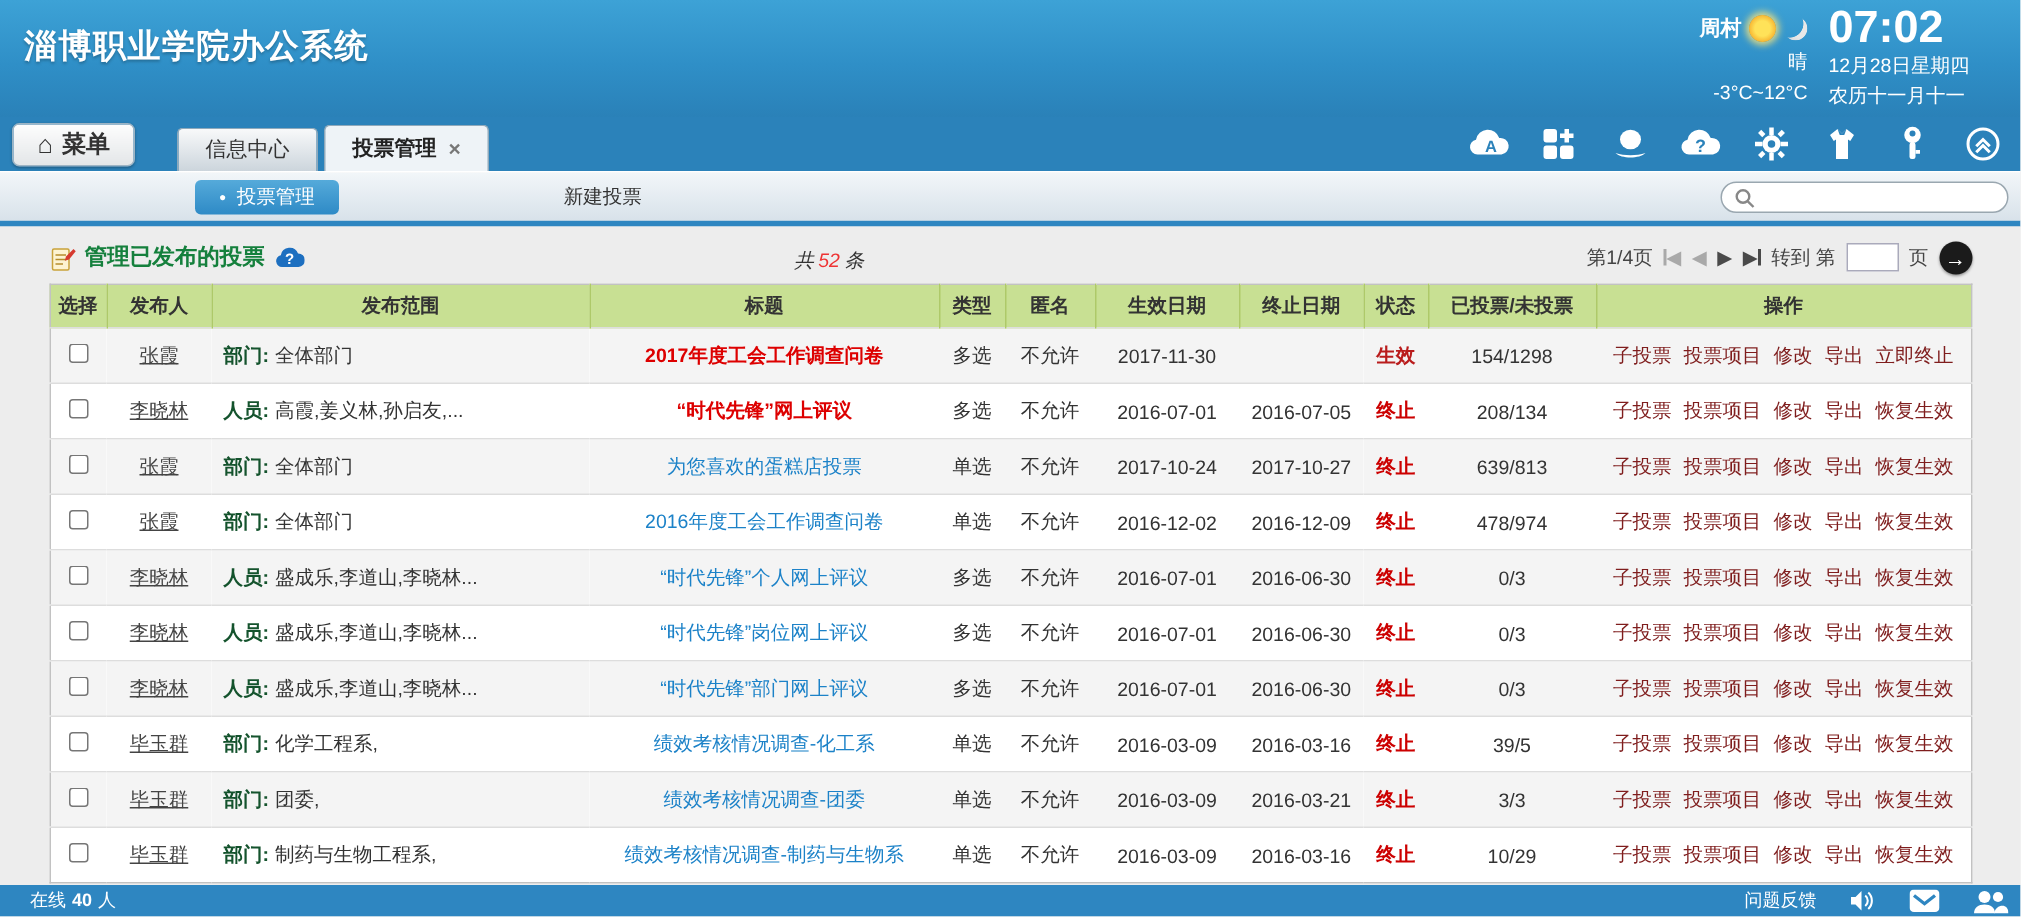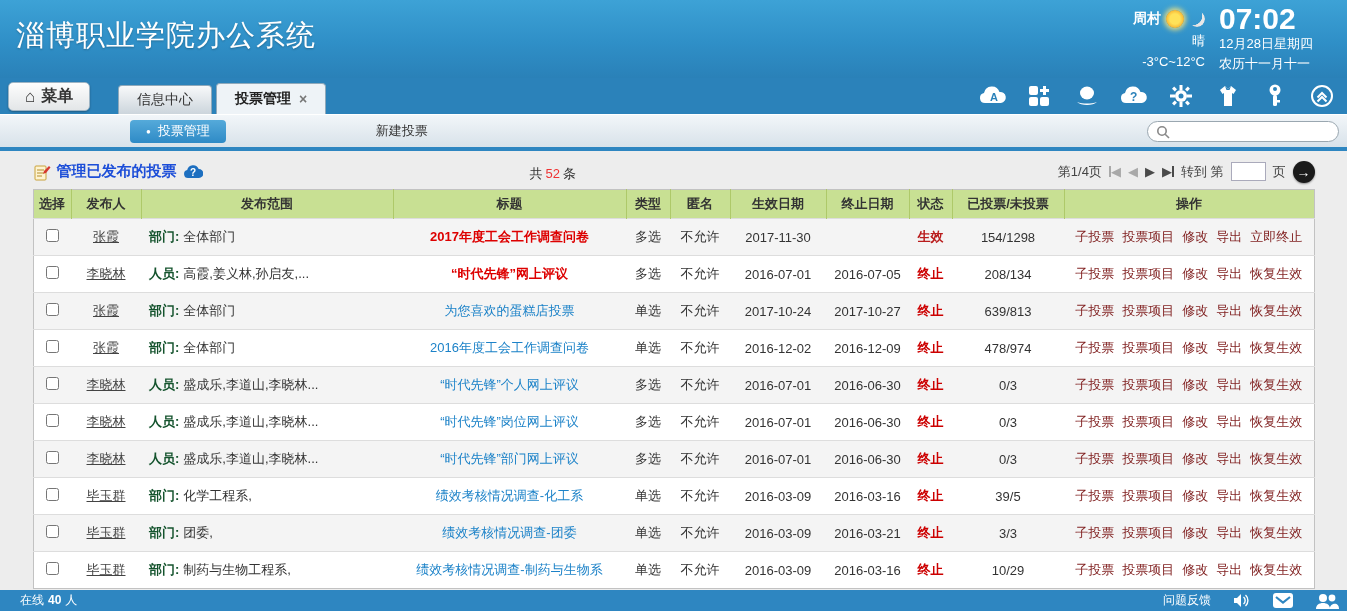--- a/index.html
+++ b/index.html
@@ -2,21 +2,21 @@
 <html><head>
 <meta charset="utf-8">
 <style>
   * { margin:0; padding:0; box-sizing:border-box; }
   html,body { width:1347px; height:611px; overflow:hidden;
     font-family:"Liberation Sans", sans-serif; background:#ededed; }
 
   
   .hdr { height:78px; background:linear-gradient(180deg,#3da2d6 0%,#2f8fc7 55%,#2a81b8 100%);
     position:relative; color:#fff; }
-  .hdr-title { position:absolute; left:16px; top:16px; font-size:29px; font-weight:normal;
+  .hdr-title { position:absolute; left:16px; top:16px; font-size:22px; font-weight:bold;
     letter-spacing:1px; text-shadow:0 1px 2px rgba(0,0,0,.25); }
   .hdr-right { position:absolute; right:0; top:4px; display:flex; gap:14px; }
   .wx-col { display:flex; flex-direction:column; align-items:flex-end; gap:4px; padding-top:6px; }
   .wx-row1 { display:flex; align-items:center; gap:5px; font-size:14px; font-weight:bold; }
   .wx-small { font-size:13px; }
   .dt-col { display:flex; flex-direction:column; align-items:flex-start; width:128px; }
   .dt-time { font-size:30px; font-weight:bold; line-height:30px; }
   .dt-line { font-size:13px; line-height:20px; white-space:nowrap; }
   .sun { width:18px; height:18px; border-radius:50%;
     background:radial-gradient(circle at 50% 50%, #ffe259 40%, #f7b733 70%);
@@ -55,22 +55,22 @@
   .search { position:absolute; right:8px; top:6px; width:192px; height:21px; background:#fff;
     border:1px solid #9aa7b0; border-radius:11px; display:flex; align-items:center; padding:0 8px; }
   .search input { border:none; outline:none; flex:1; font-size:12px; background:transparent; }
   .blue-line { height:4px; background:#2e86c1; }
 
   
   .content { height:439px; background:#ededed; padding-top:5px; }
   .titlebar { width:1282px; margin:0 auto; height:31px; position:relative; display:flex;
     align-items:center; }
   .tb-left { display:flex; align-items:center; gap:6px; }
-  .tb-title { font-size:15px; font-weight:bold; color:#1d4ed8; }
-  .tb-total { position:absolute; left:497px; top:9px; font-size:13px; color:#333; }
+  .tb-title { font-size:15px; font-weight:bold; color:#15803d; }
+  .tb-total { position:absolute; left:497px; top:9px; font-size:13px; color:#333;font-style:italic; }
   .tb-total b { color:#e33; margin:0 3px; font-weight:normal; }
   .pager { margin-left:auto; display:flex; align-items:center; gap:7px; font-size:13px; color:#444; }
   .pg-arrow { cursor:pointer; font-size:13px; display:flex; align-items:center; }
   .pg-bar { display:inline-block; width:2px; height:11px; background:currentColor; }
   .pg-first,.pg-prev { color:#a9a9a9; }
   .pg-next,.pg-last { color:#4a4a4a; }
   .goto-input { width:35px; height:19px; border:1px solid #aab; font-size:12px; text-align:center; }
   .go-btn { width:22px; height:22px; border-radius:50%; background:#1b1b1b; color:#fff;
     display:flex; align-items:center; justify-content:center; font-size:14px; cursor:pointer;
     box-shadow:0 1px 2px rgba(0,0,0,.4); }

